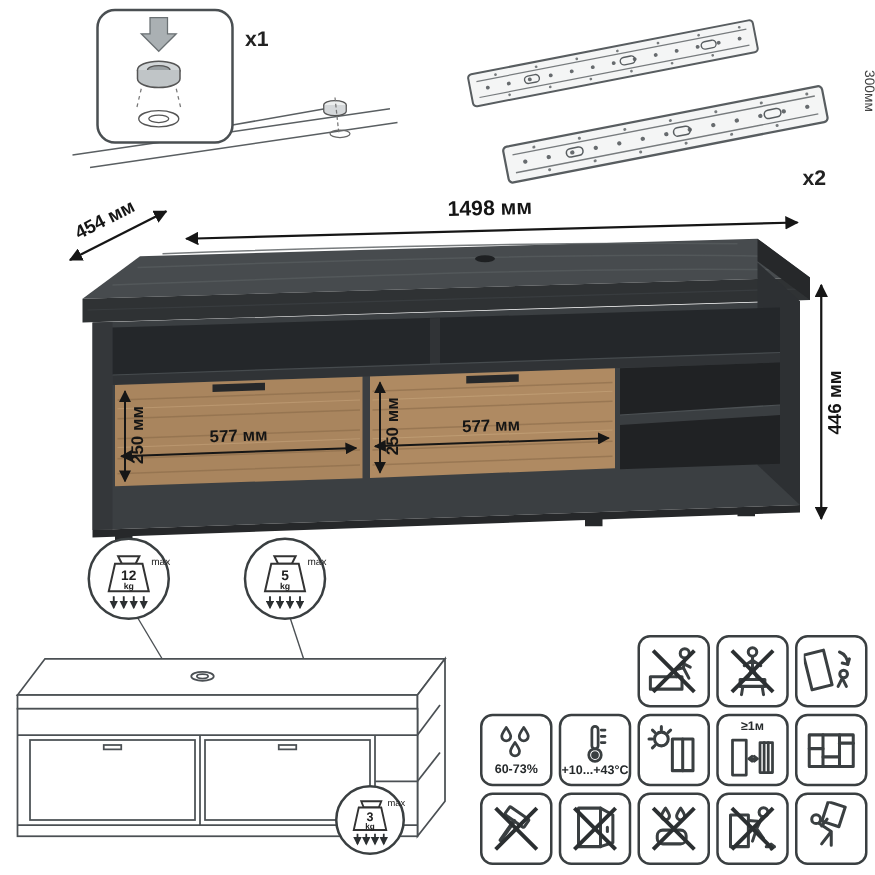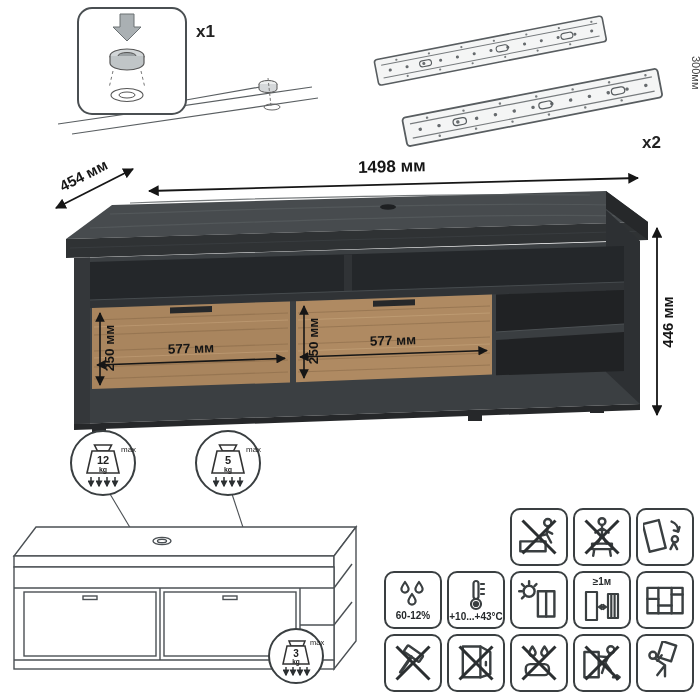--- a/index.html
+++ b/index.html
@@ -243,21 +243,21 @@
 
   <div class="icon-row">
     <div class="cell">
       <svg width="40" height="30" viewBox="0 0 40 30">
         <g class="pic" stroke-width="1.9">
           <path d="M12,2 c-2.2,3.2 -3.6,5.4 -3.6,7 a3.6,3.6 0 0 0 7.2,0 C15.6,7.4 14.2,5.2 12,2 Z"></path>
           <path d="M26,2 c-2.2,3.2 -3.6,5.4 -3.6,7 a3.6,3.6 0 0 0 7.2,0 C29.6,7.4 28.2,5.2 26,2 Z"></path>
           <path d="M19,14 c-2.2,3.2 -3.6,5.4 -3.6,7 a3.6,3.6 0 0 0 7.2,0 C22.6,19.4 21.2,17.2 19,14 Z"></path>
         </g>
       </svg>
-      <div class="icn-label">60-12%</div>
+      <div class="icn-label">60-73%</div>
     </div>
     <div class="cell">
       <svg width="40" height="32" viewBox="0 0 40 32">
         <g class="pic" stroke-width="1.9">
           <rect x="17.5" y="2" width="5" height="18" rx="2.5"></rect>
           <circle cx="20" cy="25" r="5"></circle>
           <circle cx="20" cy="25" r="2" fill="#3a3f41"></circle>
           <path d="M25,5 L28,5 M25,10 L28,10 M25,15 L28,15"></path>
         </g>
       </svg>

